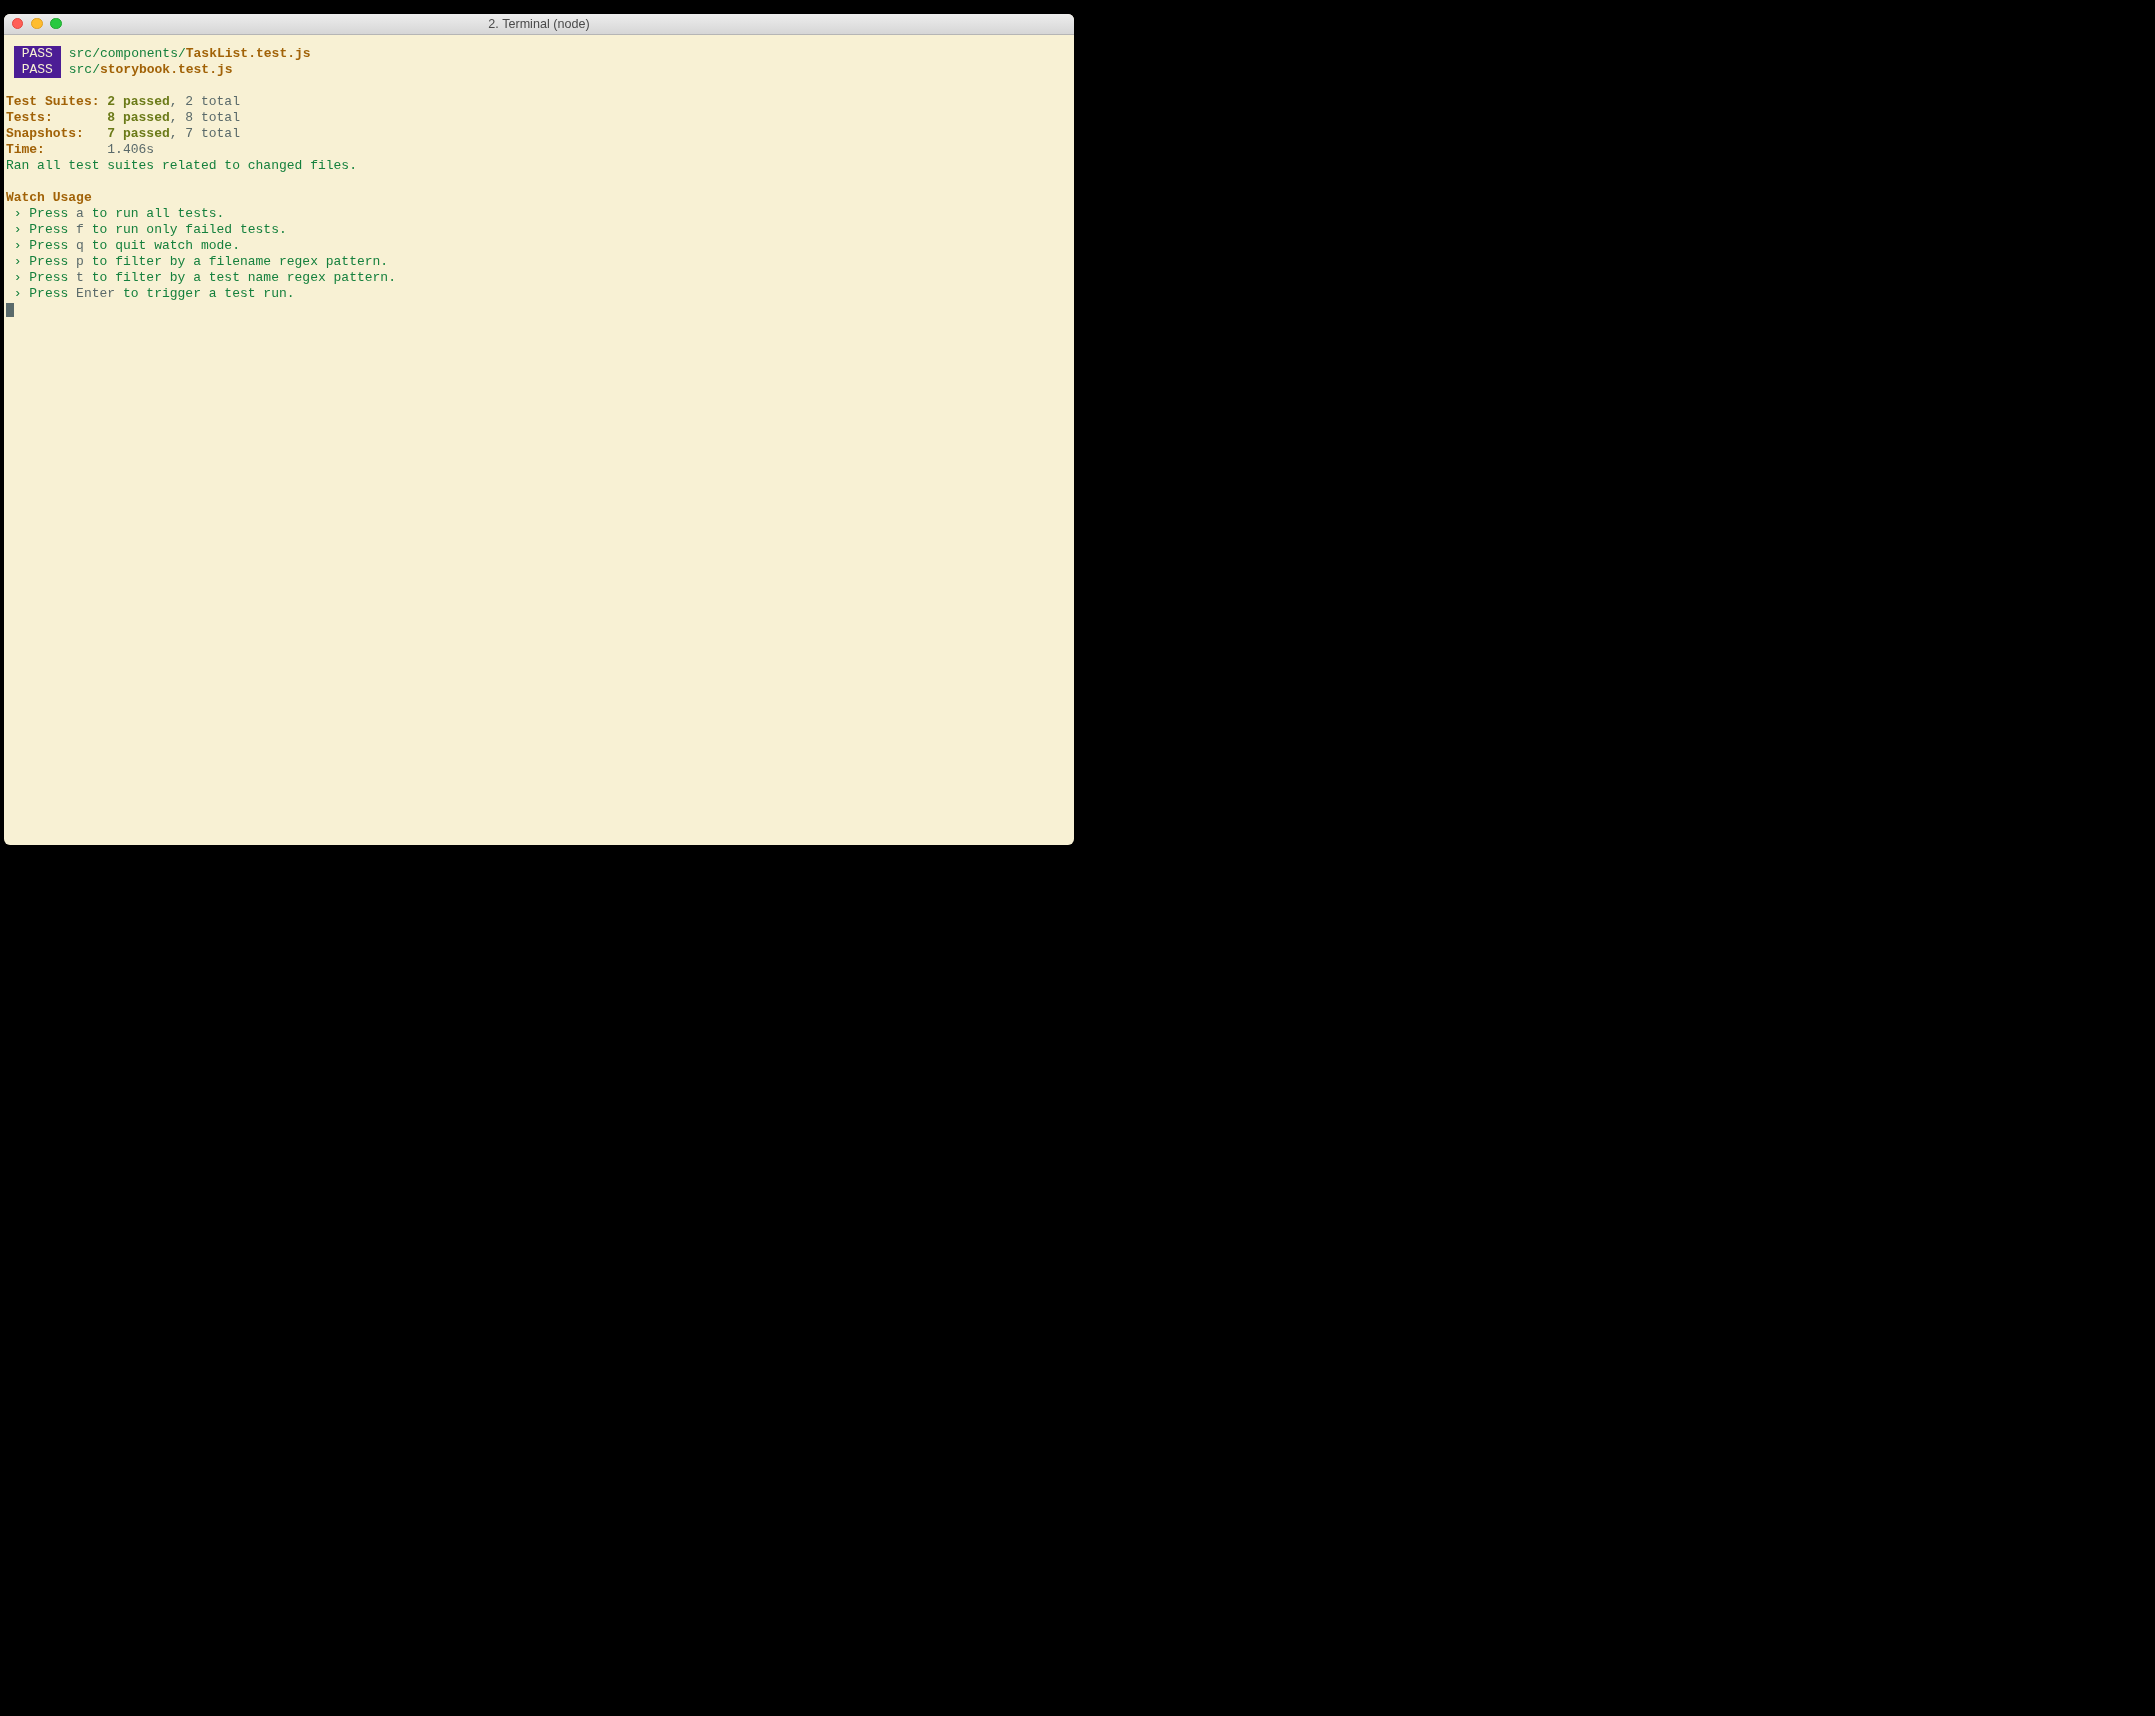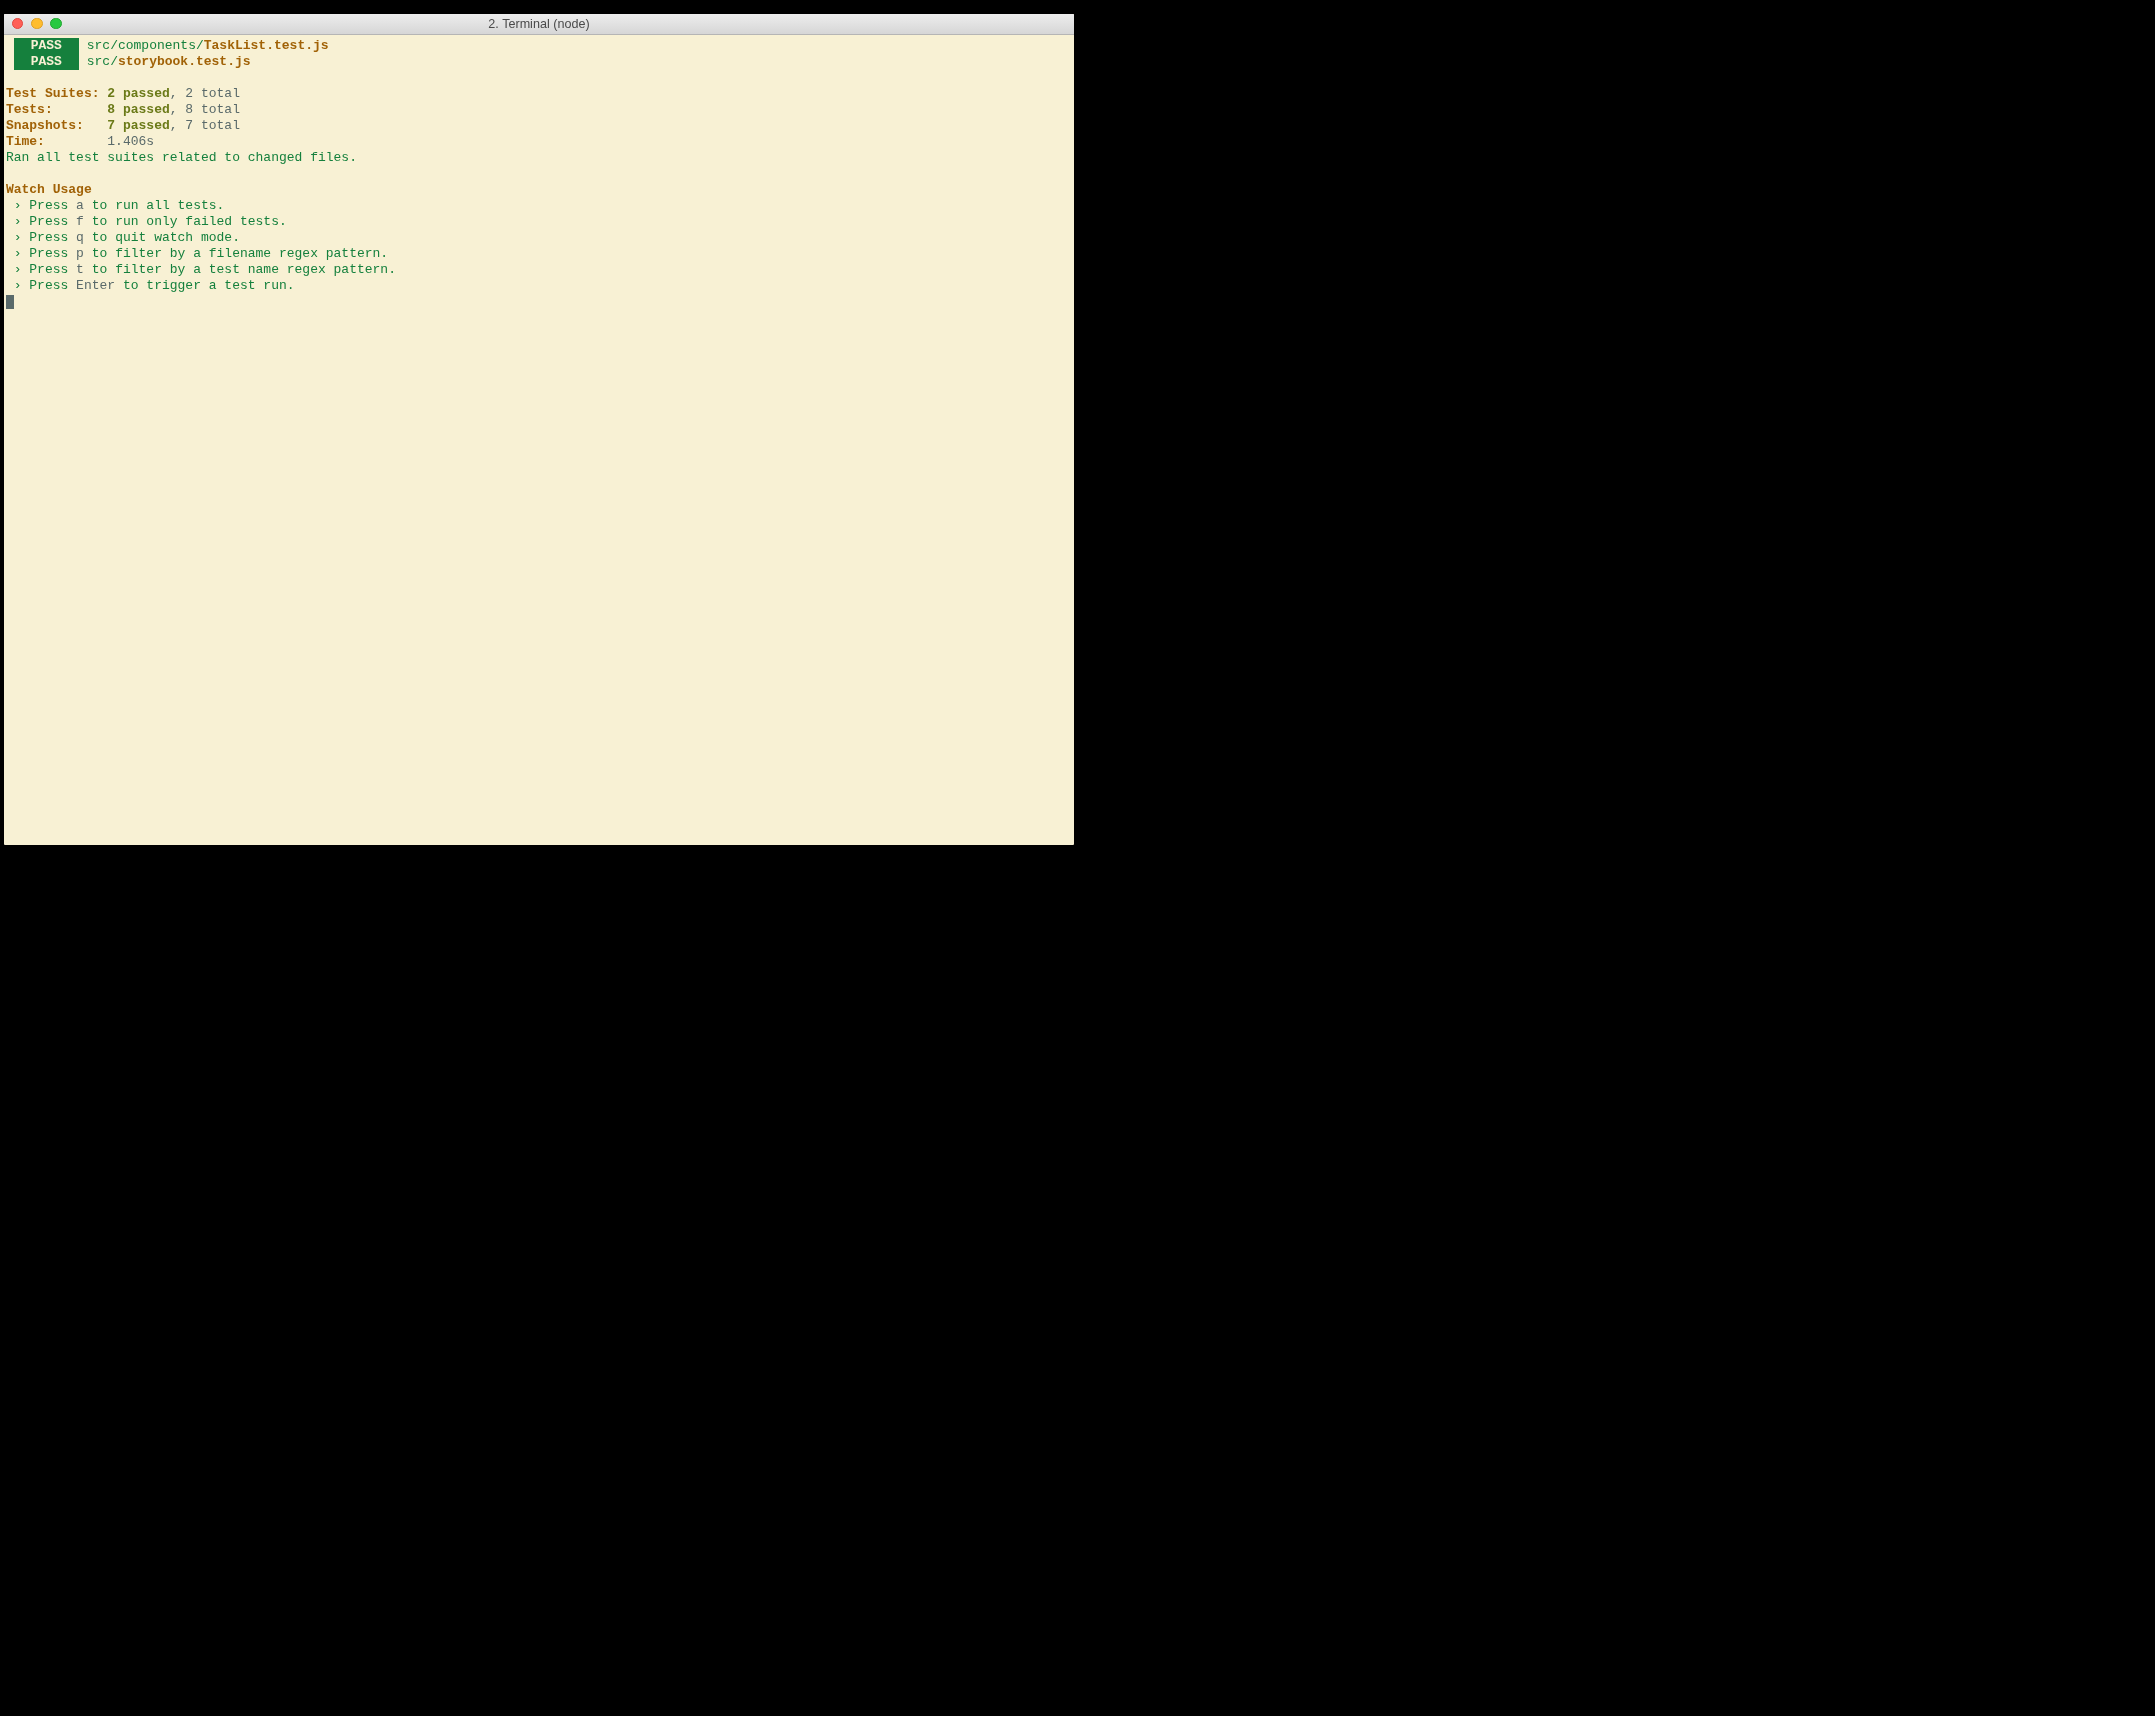--- a/index.html
+++ b/index.html
@@ -9,25 +9,26 @@
       height: 858px;
       display: flex;
       align-items: center;
       justify-content: center;
       font-family: ui-monospace, Menlo, Monaco, "Courier New", monospace;
     }
     .window {
       width: 1070px;
       height: 831px;
       background: #f8f1d4;
-      border-radius: 1px;
+      border-radius: 6px;
       overflow: hidden;
       box-shadow: 0 9.7px 39px rgba(0,0,0,0.5);
       display: flex;
       flex-direction: column;
+      gap: 8px;
     }
     .titlebar {
       height: 21px;
       background: linear-gradient(to bottom, #ededed, #d6d6d6);
       border-bottom: 1px solid #b5b5b5;
       display: flex;
       align-items: center;
       position: relative;
     }
     .traffic-lights {
@@ -56,24 +57,24 @@
       flex: 1;
       padding: 3.9px 1.9px 1.9px 1.9px;
       font-size: 13px;
       line-height: 16px;
       color: #5a6a6a;
       white-space: pre;
       overflow: hidden;
     }
     .pass-badge {
       display: inline-block;
-      background: #15803d;
+      background: #4c1d95;
       color: #f8f1d4;
-      font-weight: bold;
-      padding: 0 17px;
+      font-weight: normal;
+      padding: 0 8px;
     }
     .dim { color: #15803d; }
     .bold { font-weight: bold; color: #a16207; }
     .green-bold { font-weight: bold; color: #6b7a18; }
     .cursor {
       display: inline-block;
       width: 7.7px;
       height: 14.5px;
       background: #5a6a6a;
       vertical-align: text-bottom;

